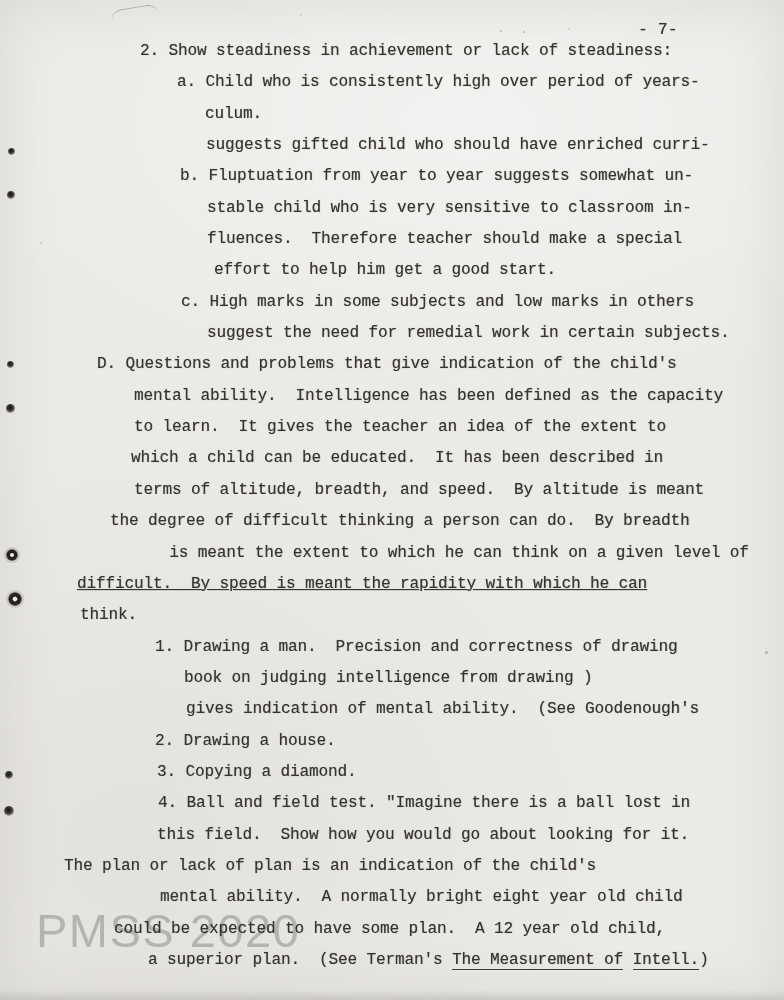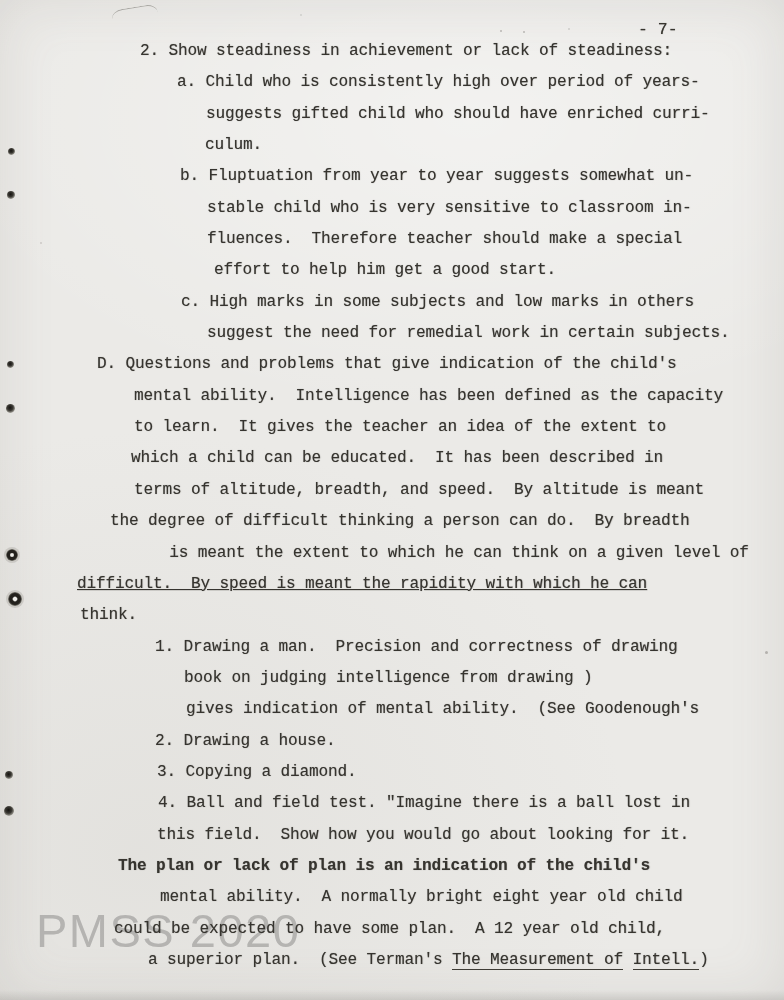--- a/index.html
+++ b/index.html
@@ -102,22 +102,22 @@
 </head>
 <body>
 
 <div class="paper">
 
   <div class="page-number">- 7-</div>
 
   <div id="text-block">
       <div class="line" style="padding-left: 140px;">2. Show steadiness in achievement or lack of steadiness:</div>
       <div class="line" style="padding-left: 177px;">a. Child who is consistently high over period of years-</div>
+      <div class="line" style="padding-left: 205px;">culum.</div>
       <div class="line" style="padding-left: 206px;">suggests gifted child who should have enriched curri-</div>
-      <div class="line" style="padding-left: 205px;">culum.</div>
       <div class="line" style="padding-left: 180px;">b. Fluptuation from year to year suggests somewhat un-</div>
       <div class="line" style="padding-left: 207px;">stable child who is very sensitive to classroom in-</div>
       <div class="line" style="padding-left: 207px;">fluences.  Therefore teacher should make a special</div>
       <div class="line" style="padding-left: 214px;">effort to help him get a good start.</div>
       <div class="line" style="padding-left: 181px;">c. High marks in some subjects and low marks in others</div>
       <div class="line" style="padding-left: 207px;">suggest the need for remedial work in certain subjects.</div>
       <div class="line" style="padding-left: 97px;">D. Questions and problems that give indication of the child's</div>
       <div class="line" style="padding-left: 134px;">mental ability.  Intelligence has been defined as the capacity</div>
       <div class="line" style="padding-left: 134px;">to learn.  It gives the teacher an idea of the extent to</div>
       <div class="line" style="padding-left: 131px;">which a child can be educated.  It has been described in</div>
@@ -126,21 +126,21 @@
       <div class="line" style="padding-left: 134px; text-align: center;">is meant the extent to which he can think on a given level of</div>
       <div class="line" style="padding-left: 77px; text-decoration: underline;">difficult.  By speed is meant the rapidity with which he can</div>
       <div class="line" style="padding-left: 80px;">think.</div>
       <div class="line" style="padding-left: 155px;">1. Drawing a man.  Precision and correctness of drawing</div>
       <div class="line" style="padding-left: 184px;">book on judging intelligence from drawing )</div>
       <div class="line" style="padding-left: 186px;">gives indication of mental ability.  (See Goodenough's</div>
       <div class="line" style="padding-left: 155px;">2. Drawing a house.</div>
       <div class="line" style="padding-left: 157px;">3. Copying a diamond.</div>
       <div class="line" style="padding-left: 158px;">4. Ball and field test. "Imagine there is a ball lost in</div>
       <div class="line" style="padding-left: 157px;">this field.  Show how you would go about looking for it.</div>
-      <div class="line" style="padding-left: 118px; font-weight: bold;">The plan or lack of plan is an indication of the child's</div>
+      <div class="line" style="padding-left: 64px;">The plan or lack of plan is an indication of the child's</div>
       <div class="line" style="padding-left: 160px;">mental ability.  A normally bright eight year old child</div>
       <div class="line" style="padding-left: 114px;">could be expected to have some plan.  A 12 year old child,</div>
       <div class="line" style="padding-left: 148px;"><span>a superior plan.  (See Terman's </span><span class="u">The Measurement of</span><span> </span><span class="u">Intell.</span><span>)</span></div>
     </div>
 
   <div class="watermark">PMSS 2020</div>
 
   <div class="hole" style="left:8px;  top:148px; width:7px;  height:7px;"></div>
   <div class="hole" style="left:7px;  top:191px; width:8px;  height:8px;"></div>
   <div class="hole" style="left:7px;  top:361px; width:7px;  height:7px;"></div>

